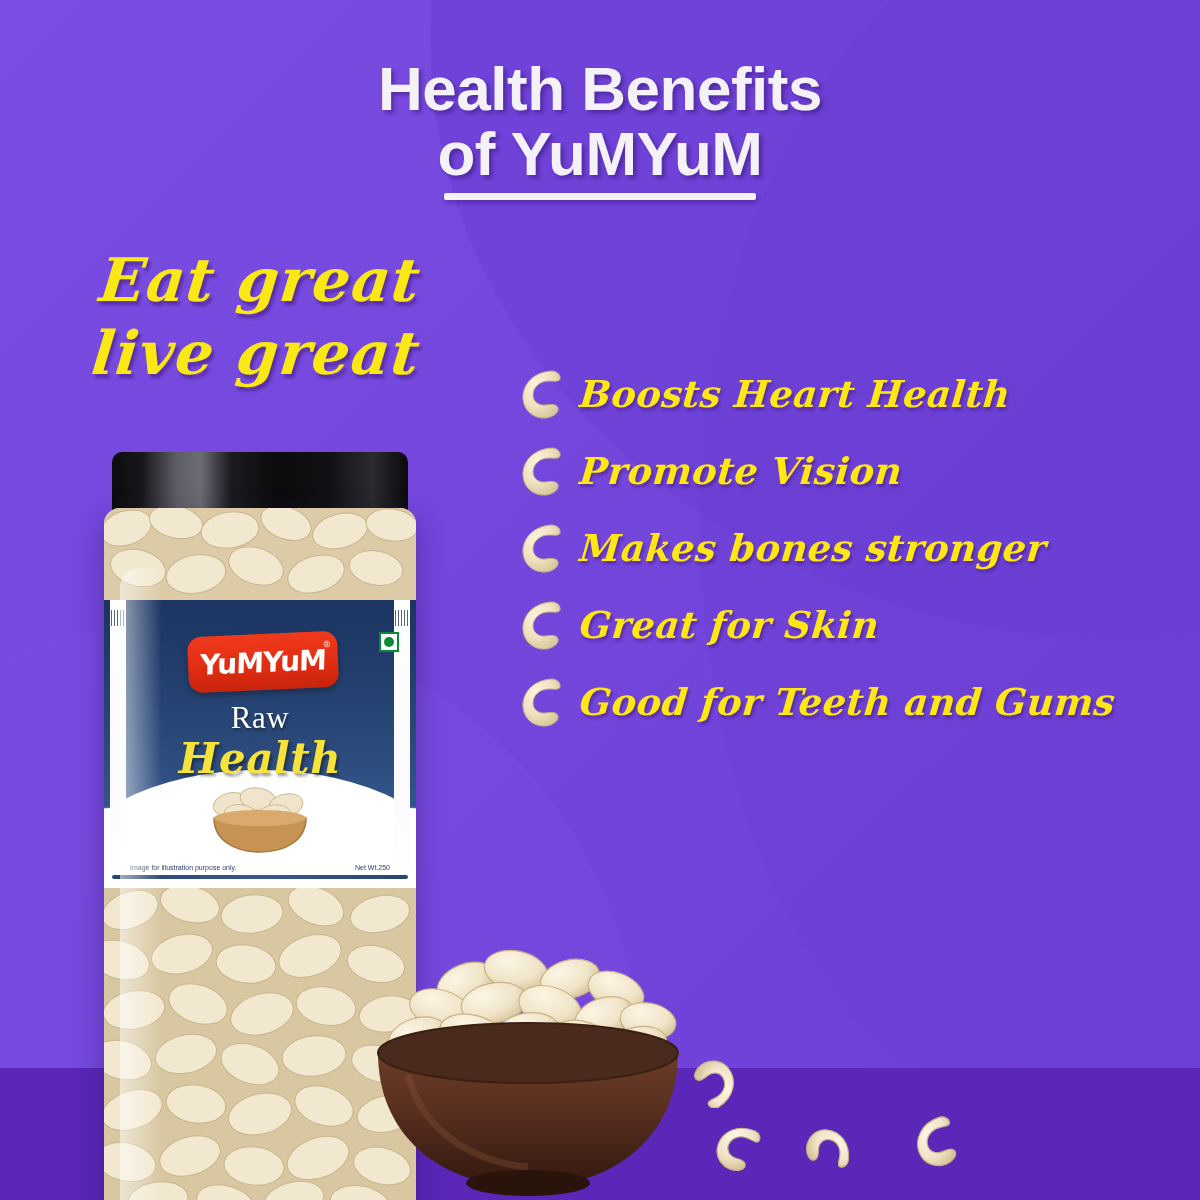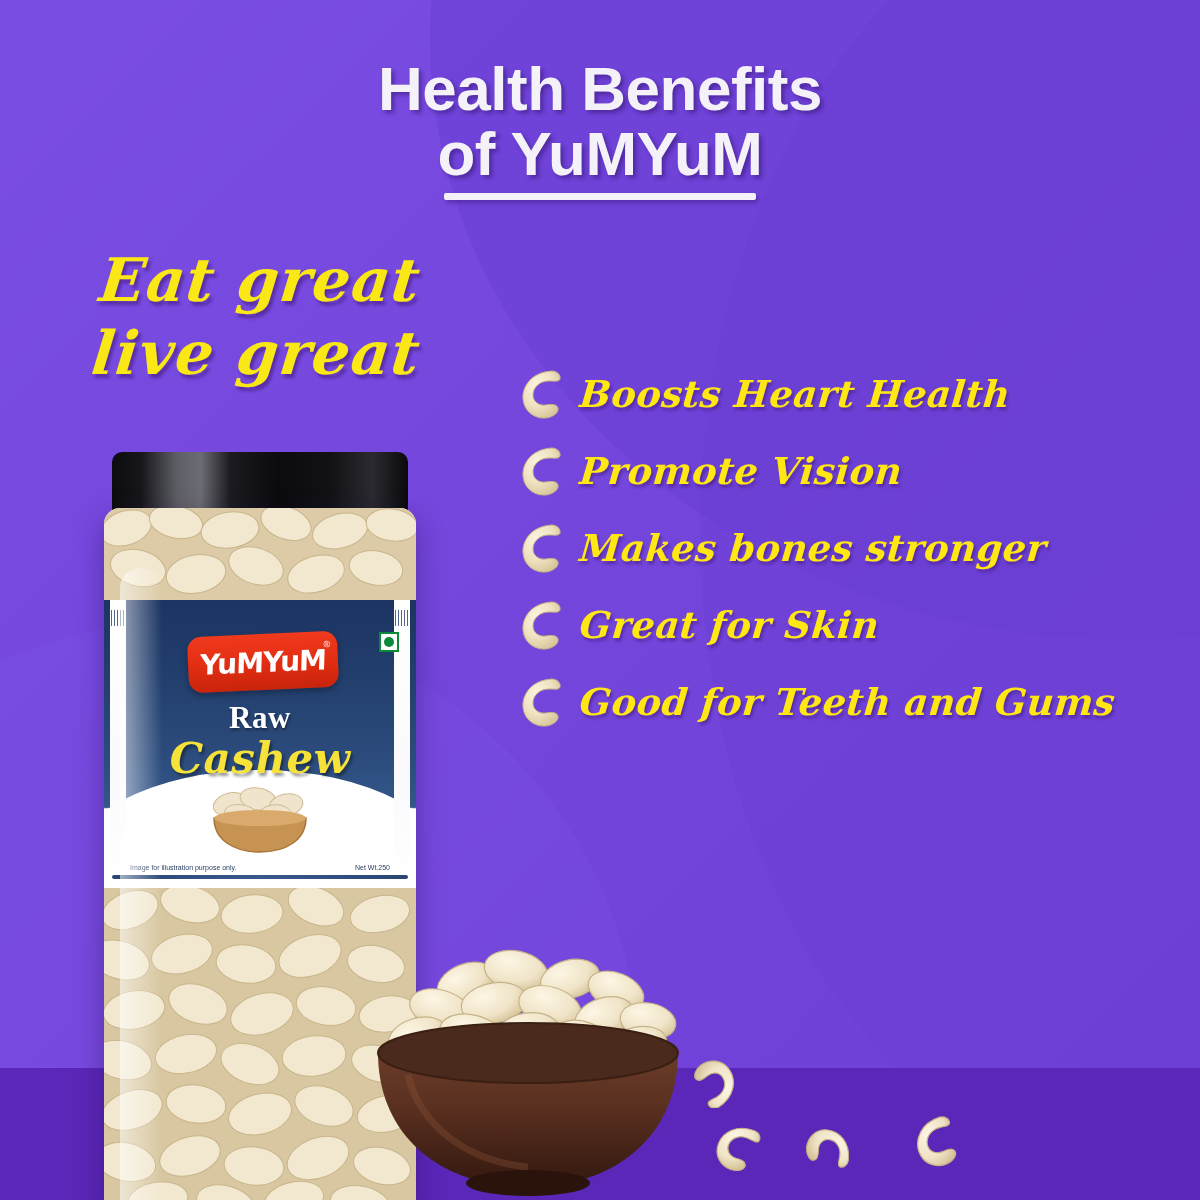--- a/index.html
+++ b/index.html
@@ -165,21 +165,21 @@
     position:absolute; right:17px; top:32px;
     width:20px; height:20px;
     border:2px solid #0A8A36; background:#FFFFFF;
     display:flex; align-items:center; justify-content:center;
   }
   .veg-dot { width:10px; height:10px; border-radius:50%; background:#0A8A36; }
   .label-raw {
     position:absolute; left:0; top:100px; width:312px;
     text-align:center; color:#FFFFFF;
     font-family:"Liberation Serif", serif;
-    font-weight:bold; font-size:31px;
+    font-weight:normal; font-size:31px;
     letter-spacing:.5px;
     text-shadow:1px 2px 3px rgba(0,0,0,.45);
   }
   .label-cashew {
     position:absolute; left:0; top:134px; width:312px;
     text-align:center; color:#F7E23A;
     font-family:"DejaVu Serif", serif;
     font-style:italic; font-weight:bold; font-size:42px;
     letter-spacing:.5px;
     text-shadow:2px 3px 3px rgba(0,0,0,.4);
@@ -316,21 +316,21 @@
         <div class="logo-badge">
           <div class="logo-text">YuMYuM</div>
           <span class="logo-reg">®</span>
         </div>
 
         <div class="veg-mark">
           <span class="veg-dot"></span>
         </div>
 
         <div class="label-raw">Raw</div>
-        <div class="label-cashew">Cashew</div>
+        <div class="label-cashew">Health</div>
 
         <svg class="label-bowl" viewBox="0 0 140 76">
           <g fill="#F0E5CC" stroke="#CDBA93" stroke-width="1">
             <ellipse cx="40" cy="26" rx="17" ry="11" transform="rotate(-16 40 26)"></ellipse>
             <ellipse cx="68" cy="21" rx="18" ry="11" transform="rotate(10 68 21)"></ellipse>
             <ellipse cx="96" cy="27" rx="17" ry="11" transform="rotate(-12 96 27)"></ellipse>
             <ellipse cx="52" cy="38" rx="18" ry="11" transform="rotate(14 52 38)"></ellipse>
             <ellipse cx="84" cy="38" rx="17" ry="11" transform="rotate(-8 84 38)"></ellipse>
           </g>
           <path d="M24 40 C24 62 44 74 70 74 C96 74 116 62 116 40 Z" fill="#C69353"></path>

